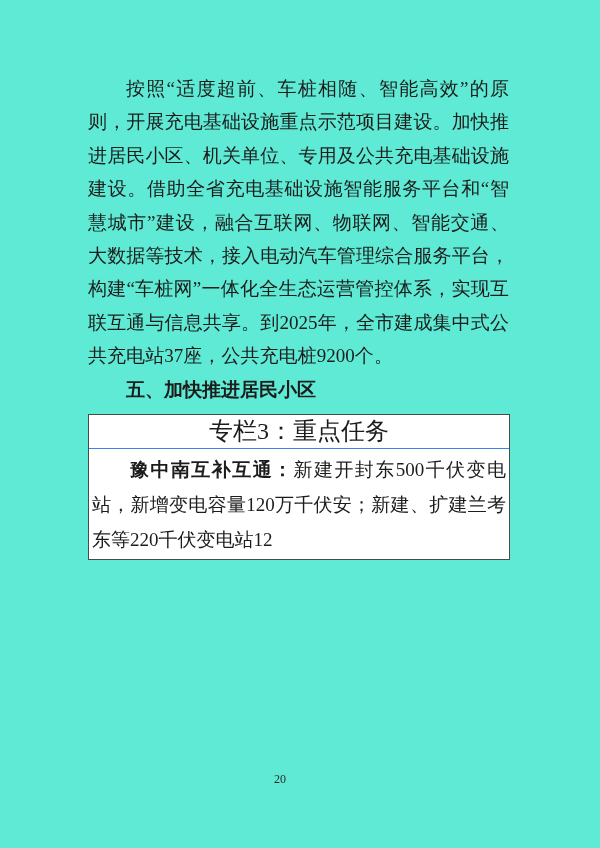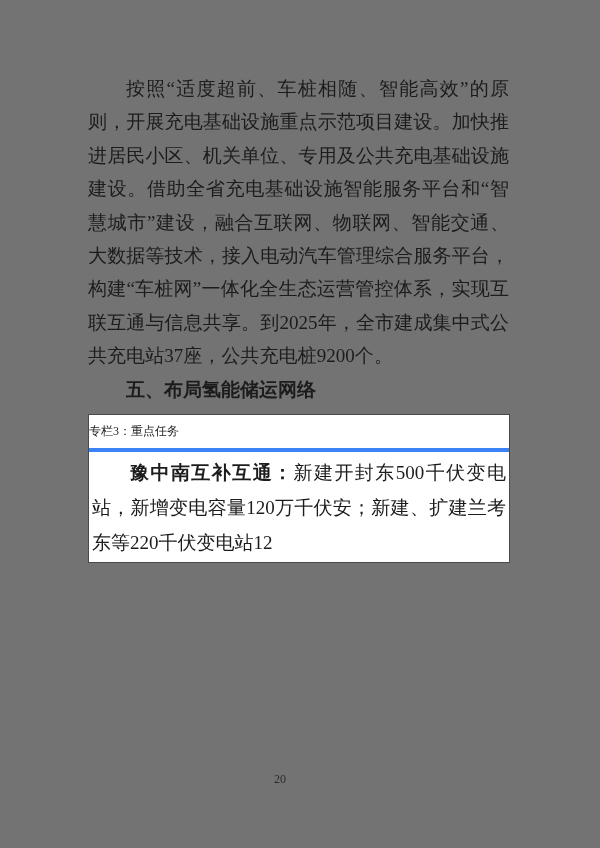--- a/index.html
+++ b/index.html
@@ -1,21 +1,21 @@
 <!DOCTYPE html>
 <html><head>
 <meta charset="utf-8">
 <style>
   * { margin: 0; padding: 0; box-sizing: border-box; }
   html, body { background: #ffffff; }
   .page {
     position: relative;
     width: 600px;
     height: 848px;
-    background: #737373;
+    background: #5eead4;
     overflow: hidden;
     font-family: "Liberation Serif", "DejaVu Serif", serif;
     color: #1c1c1c;
   }
   .content {
     position: absolute;
     left: 88px;
     top: 72px;
     width: 421px;
   }
@@ -32,24 +32,25 @@
     font-weight: bold;
     text-indent: 2em;
   }
   .task-box {
     margin-top: 8px;
     width: 422px;
     border: 1px solid #4a4a4a;
     background: #ffffff;
   }
   .task-box-header {
-    font-size: 12px;
+    text-align: center;
+    font-size: 24px;
     line-height: 23px;
     padding: 5px 0 5px 0;
-    border-bottom: 4px solid #3b82f6;
+    border-bottom: 1px solid #3b82f6;
   }
   .task-box-body {
     padding: 3px 3px 2px 3px;
   }
   .task-box-par {
     font-size: 19px;
     line-height: 35px;
     text-align: justify;
     text-indent: 2em;
   }
@@ -65,21 +66,21 @@
   }
 </style>
 </head>
 <body>
 
 <div class="page">
   <div class="content">
 
     <p class="body-par">按照“适度超前、车桩相随、智能高效”的原则，开展充电基础设施重点示范项目建设。加快推进居民小区、机关单位、专用及公共充电基础设施建设。借助全省充电基础设施智能服务平台和“智慧城市”建设，融合互联网、物联网、智能交通、大数据等技术，接入电动汽车管理综合服务平台，构建“车桩网”一体化全生态运营管控体系，实现互联互通与信息共享。到2025年，全市建成集中式公共充电站37座，公共充电桩9200个。</p>
 
-    <p class="section-heading">五、布局氢能储运网络</p>
+    <p class="section-heading">五、加快推进居民小区</p>
 
 
     <div class="task-box">
       <div class="task-box-header">专栏3：重点任务</div>
       <div class="task-box-body">
         <p class="task-box-par"><span class="bold-label">豫中南互补互通：</span><span>新建开封东500千伏变电站，新增变电容量120万千伏安；新建、扩建兰考东等220千伏变电站12</span></p>
       </div>
     </div>
 
   </div>

